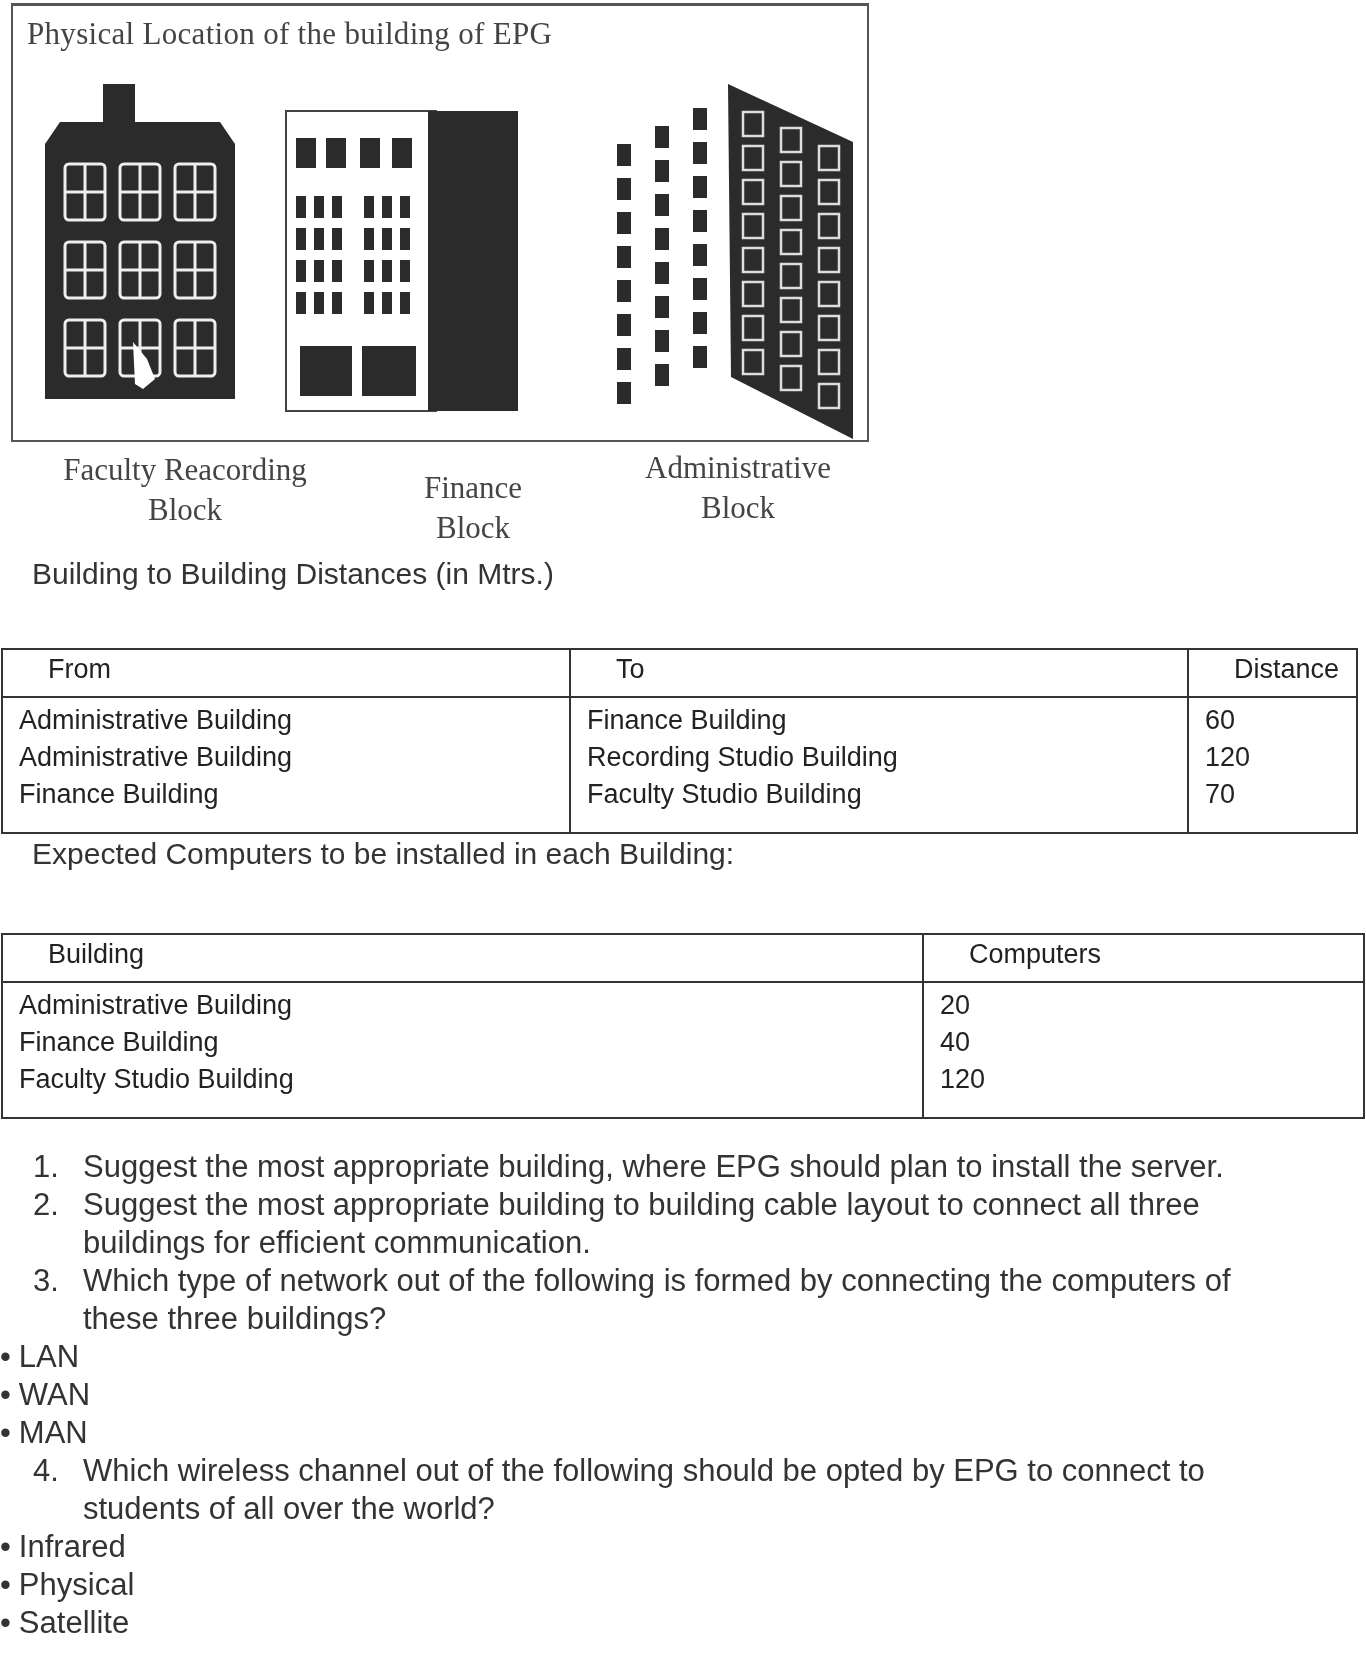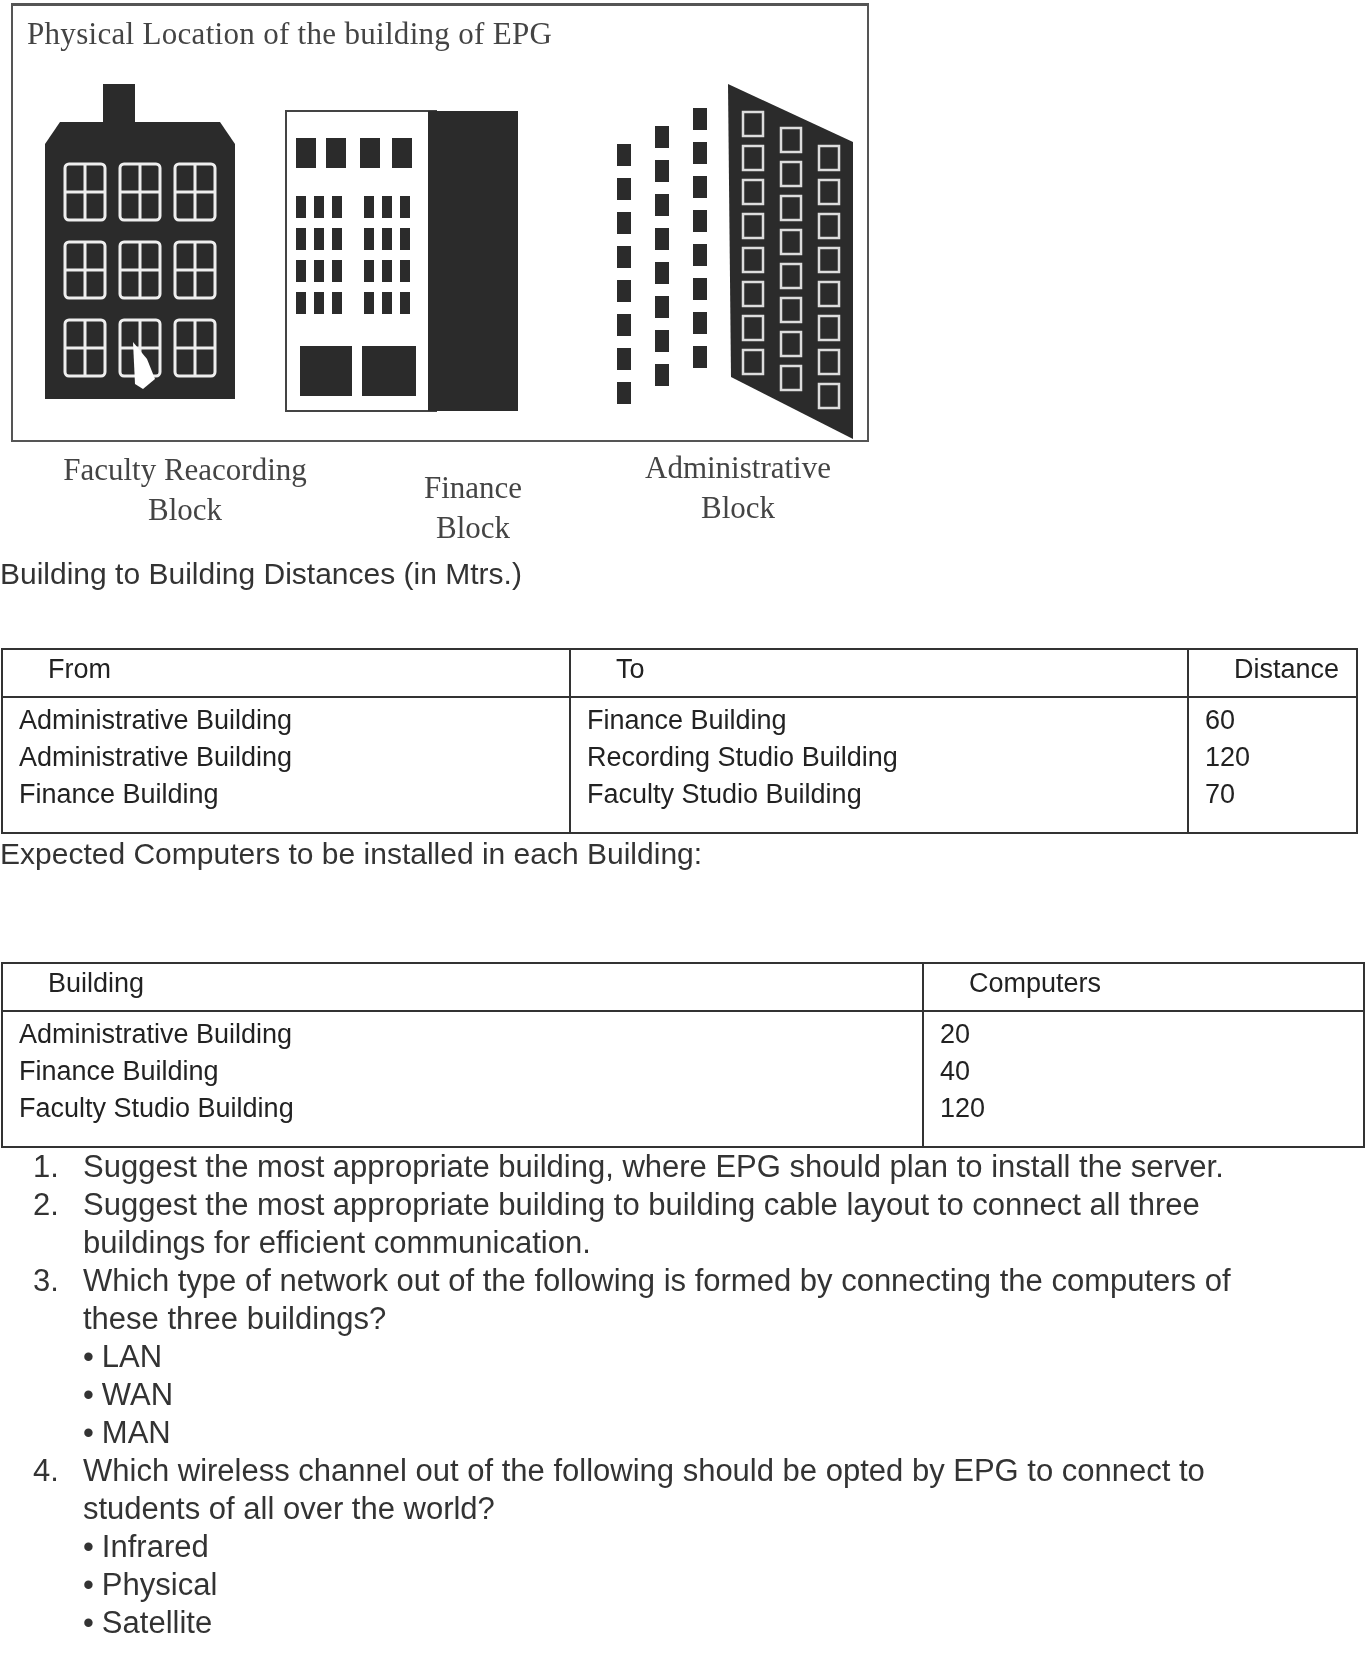--- a/index.html
+++ b/index.html
@@ -2,29 +2,29 @@
 <html><head>
 <meta charset="utf-8">
 <style>
   html, body { margin:0; padding:0; background:#ffffff; }
   body { width:1366px; height:1679px; position:relative; overflow:hidden; color:#222; font-family:"Liberation Sans", sans-serif; }
   .figure { position:absolute; left:11px; top:3px; width:858px; height:439px; border:2px solid #555; border-top-width:3px; box-sizing:border-box; background:#fff; }
   .fig-title { position:absolute; left:14px; top:10px; font-family:"Liberation Serif","DejaVu Serif", serif; font-size:31px; color:#444; letter-spacing:0.3px; }
   .label { position:absolute; font-family:"Liberation Serif","DejaVu Serif", serif; font-size:31px; color:#444; text-align:center; line-height:40px; }
   .label span { display:block; }
   svg.bld { position:absolute; }
-  .heading { position:absolute; left:0; font-size:30px; color:#333; white-space:nowrap; }
+  .heading { position:absolute; left:0; font-size:30px; color:#333; white-space:nowrap;padding-left:32px; }
   table.grid { position:absolute; border-collapse:collapse; font-family:"Liberation Sans", sans-serif; font-size:27px; color:#222; }
   table.grid td, table.grid th { border:2px solid #333; vertical-align:top; text-align:left; font-weight:normal; padding:4px 16px; }
   table.grid th { height:38px;padding-left:45px; }
   table.grid td .cell-line { display:block; line-height:37px; }
   .questions { position:absolute; left:0; top:1148px; width:1366px; font-size:31px; color:#333; }
   .q { position:relative; padding-left:83px; line-height:38px; width:1230px; }
   .q .num { position:absolute; left:33px; top:0; }
-  .opt { padding-left:83px; line-height:38px; }
+  .opt { line-height:38px; }
   .opt .bullet { margin-right:8px; }
 </style>
 </head>
 <body>
 
 <div class="figure">
   <div class="fig-title">Physical Location of the building of EPG</div>
 
   <svg class="bld" style="left:22px;top:78px" width="210" height="320" viewBox="0 0 210 320">
     <rect x="68" y="0" width="32" height="40" fill="#2b2b2b"></rect>
@@ -194,21 +194,21 @@
       <span class="cell-line">60</span>
       <span class="cell-line">120</span>
       <span class="cell-line">70</span>
     </td>
   </tr>
 </tbody>
   </table>
 
 <div class="heading" style="top:837px;">Expected Computers to be installed in each Building:</div>
 
-<table class="grid" style="left:1px;top:962px;width:1364px;">
+<table class="grid" style="left:1px;top:933px;width:1364px;">
   <tbody>
       <tr>
     <th style="width:858px;">Building</th>
     <th>Computers</th>
   </tr>
   <tr>
     <td style="height:126px;">
       <span class="cell-line">Administrative Building</span>
       <span class="cell-line">Finance Building</span>
       <span class="cell-line">Faculty Studio Building</span>

